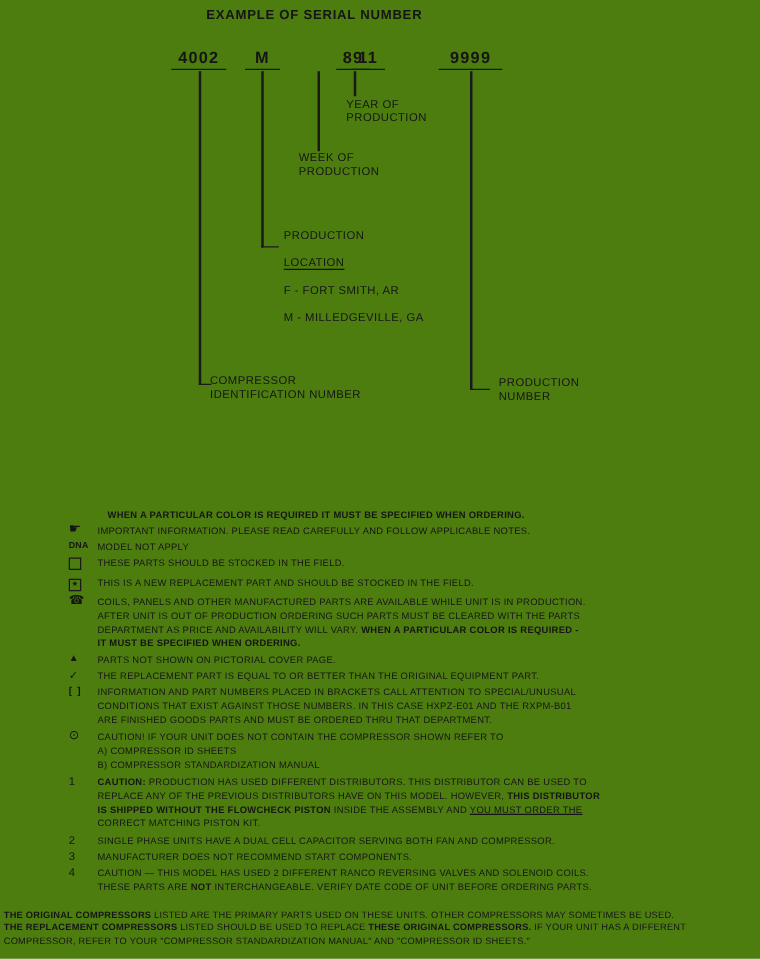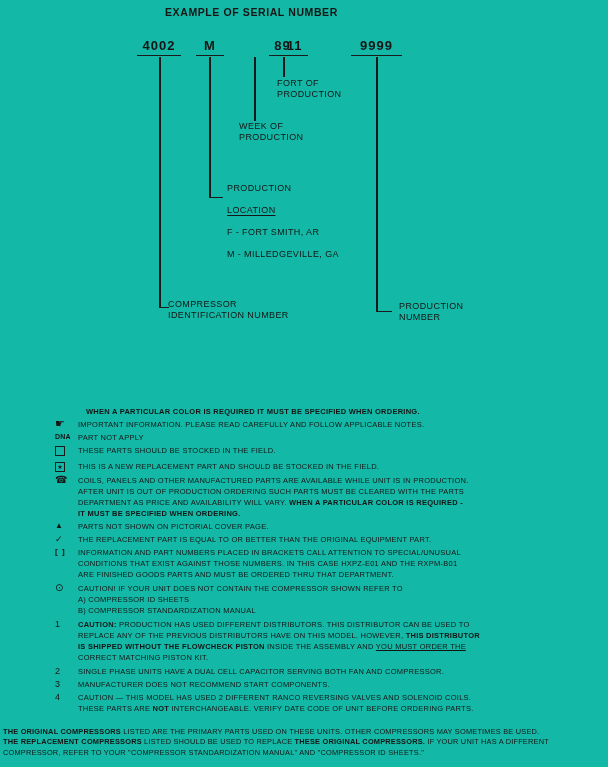--- a/index.html
+++ b/index.html
@@ -1,18 +1,18 @@
 <!DOCTYPE html>
 <html><head>
 <meta charset="utf-8">
 <style>
   html,body{margin:0;padding:0;background:#ffffff;}
   body{width:608px;height:767px;position:relative;overflow:hidden;
        font-family:"Liberation Sans","DejaVu Sans",sans-serif;color:#151515;}
-  .page{position:absolute;inset:0;background:#14b8a6;}
+  .page{position:absolute;inset:0;background:#4d7c0f;}
 
   
   .dg-title{position:absolute;left:165px;top:6px;font-size:10.5px;font-weight:bold;letter-spacing:.6px;}
   .sn{position:absolute;top:38px;font-size:13px;font-weight:bold;text-align:center;
       border-bottom:1.6px solid #1a1a1a;padding-bottom:2px;letter-spacing:1px;}
   .s1{left:137px;width:44px;}
   .s2{left:196px;width:28px;}
   .s3{left:241px;width:27px;margin-left:40px;}
   .s4{left:269px;width:27px;}
   .s5{left:351px;width:51px;}
@@ -73,21 +73,21 @@
 
     <div class="vline v1"></div>
     <div class="hline h1"></div>
     <div class="vline v2"></div>
     <div class="hline h2"></div>
     <div class="vline v3"></div>
     <div class="vline v4"></div>
     <div class="vline v5"></div>
     <div class="hline h5"></div>
 
-    <div class="dg-label lb-year">FORT OF
+    <div class="dg-label lb-year">YEAR OF
 PRODUCTION</div>
     <div class="dg-label lb-week">WEEK OF
 PRODUCTION</div>
 
     <div class="dg-label lb-loc">
       <div class="loc-row">PRODUCTION</div>
       <div class="loc-row uline">LOCATION</div>
       <div class="loc-row">F - FORT SMITH, AR</div>
       <div class="loc-row">M - MILLEDGEVILLE, GA</div>
     </div>
@@ -105,21 +105,21 @@
       <span class="ntext b ind">WHEN A PARTICULAR COLOR IS REQUIRED IT MUST BE SPECIFIED WHEN ORDERING.</span>
     </div>
 
     <div class="nrow">
       <span class="nicon g-hand">☛</span>
       <span class="ntext">IMPORTANT INFORMATION. PLEASE READ CAREFULLY AND FOLLOW APPLICABLE NOTES.</span>
     </div>
 
     <div class="nrow">
       <span class="nicon g-dna">DNA</span>
-      <span class="ntext">PART NOT APPLY</span>
+      <span class="ntext">MODEL NOT APPLY</span>
     </div>
 
     <div class="nrow">
       <span class="nicon"><span class="boxico"></span></span>
       <span class="ntext">THESE PARTS SHOULD BE STOCKED IN THE FIELD.</span>
     </div>
 
     <div class="nrow mt">
       <span class="nicon"><span class="boxico">
             <span class="star">★</span>

